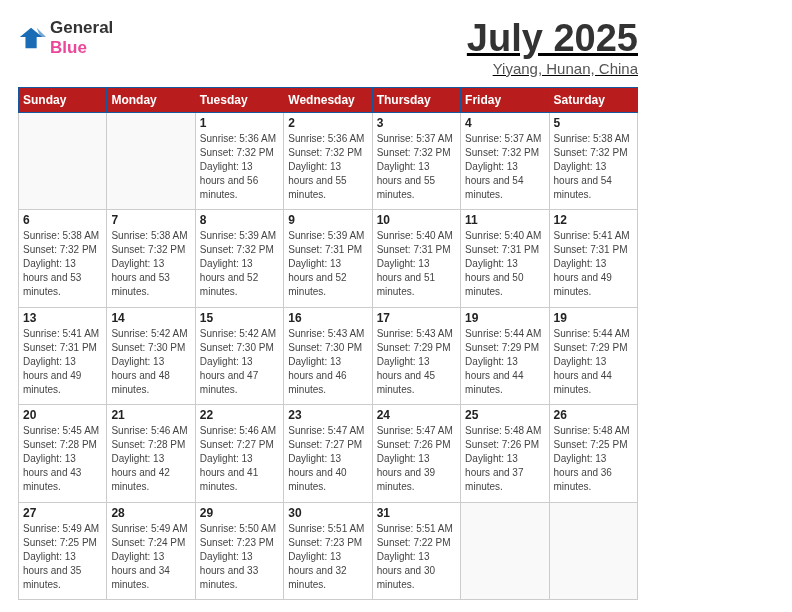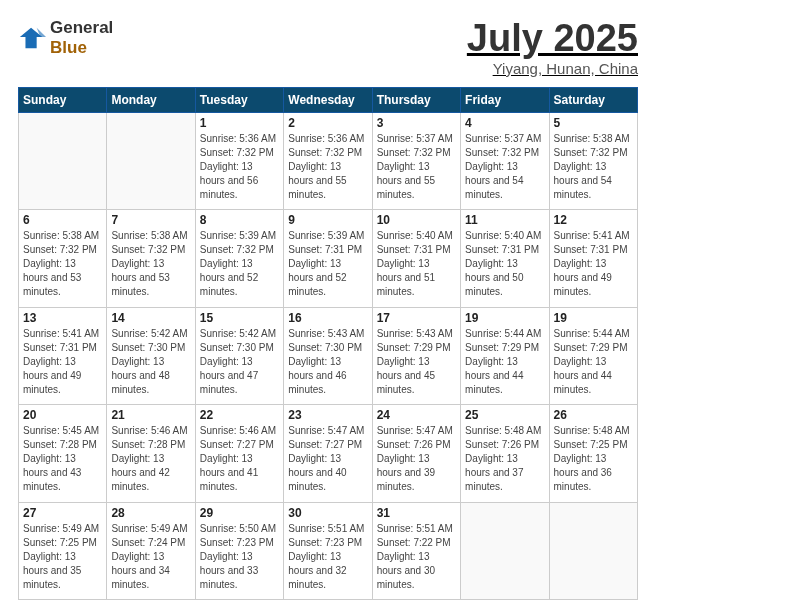--- a/index.html
+++ b/index.html
@@ -52,21 +52,21 @@
       color: #555;
     }
     .calendar {
       flex: 1;
       border: 1px solid #ccc;
       border-collapse: collapse;
       width: 100%;
       table-layout: fixed;
     }
     .calendar th {
-      background: #0c4a6e;
+      background: #b91c1c;
       color: #fff;
       font-size: 12px;
       font-weight: bold;
       padding: 5px 4px;
       text-align: left;
       border: 1px solid #1558a0;
     }
     .calendar td {
       border: 1px solid #ccc;
       vertical-align: top;
@@ -97,21 +97,21 @@
 
 <div class="page">
   <div class="header">
     <div class="logo">
       <svg class="logo-icon" viewBox="0 0 30 30">
         <polygon points="14,4 26,14 20,14 20,26 8,26 8,14 2,14" fill="#1a6cb5"></polygon>
         <polygon points="20,4 30,14 24,14" fill="#1a6cb5" opacity="0.6"></polygon>
       </svg>
       <div class="logo-text">
         <span style="font-size:17px;font-weight:bold;color:#333;line-height:1.15;">General</span>
-        <span style="font-size:17px;font-weight:bold;color:#a16207;line-height:1.15;">Blue</span>
+        <span style="font-size:17px;font-weight:bold;color:#ec4899;line-height:1.15;">Blue</span>
       </div>
     </div>
     <div class="title-block">
       <div class="main-title">July 2025</div>
       <div class="subtitle">Yiyang, Hunan, China</div>
     </div>
   </div>
 
   <table class="calendar">
     <thead>

